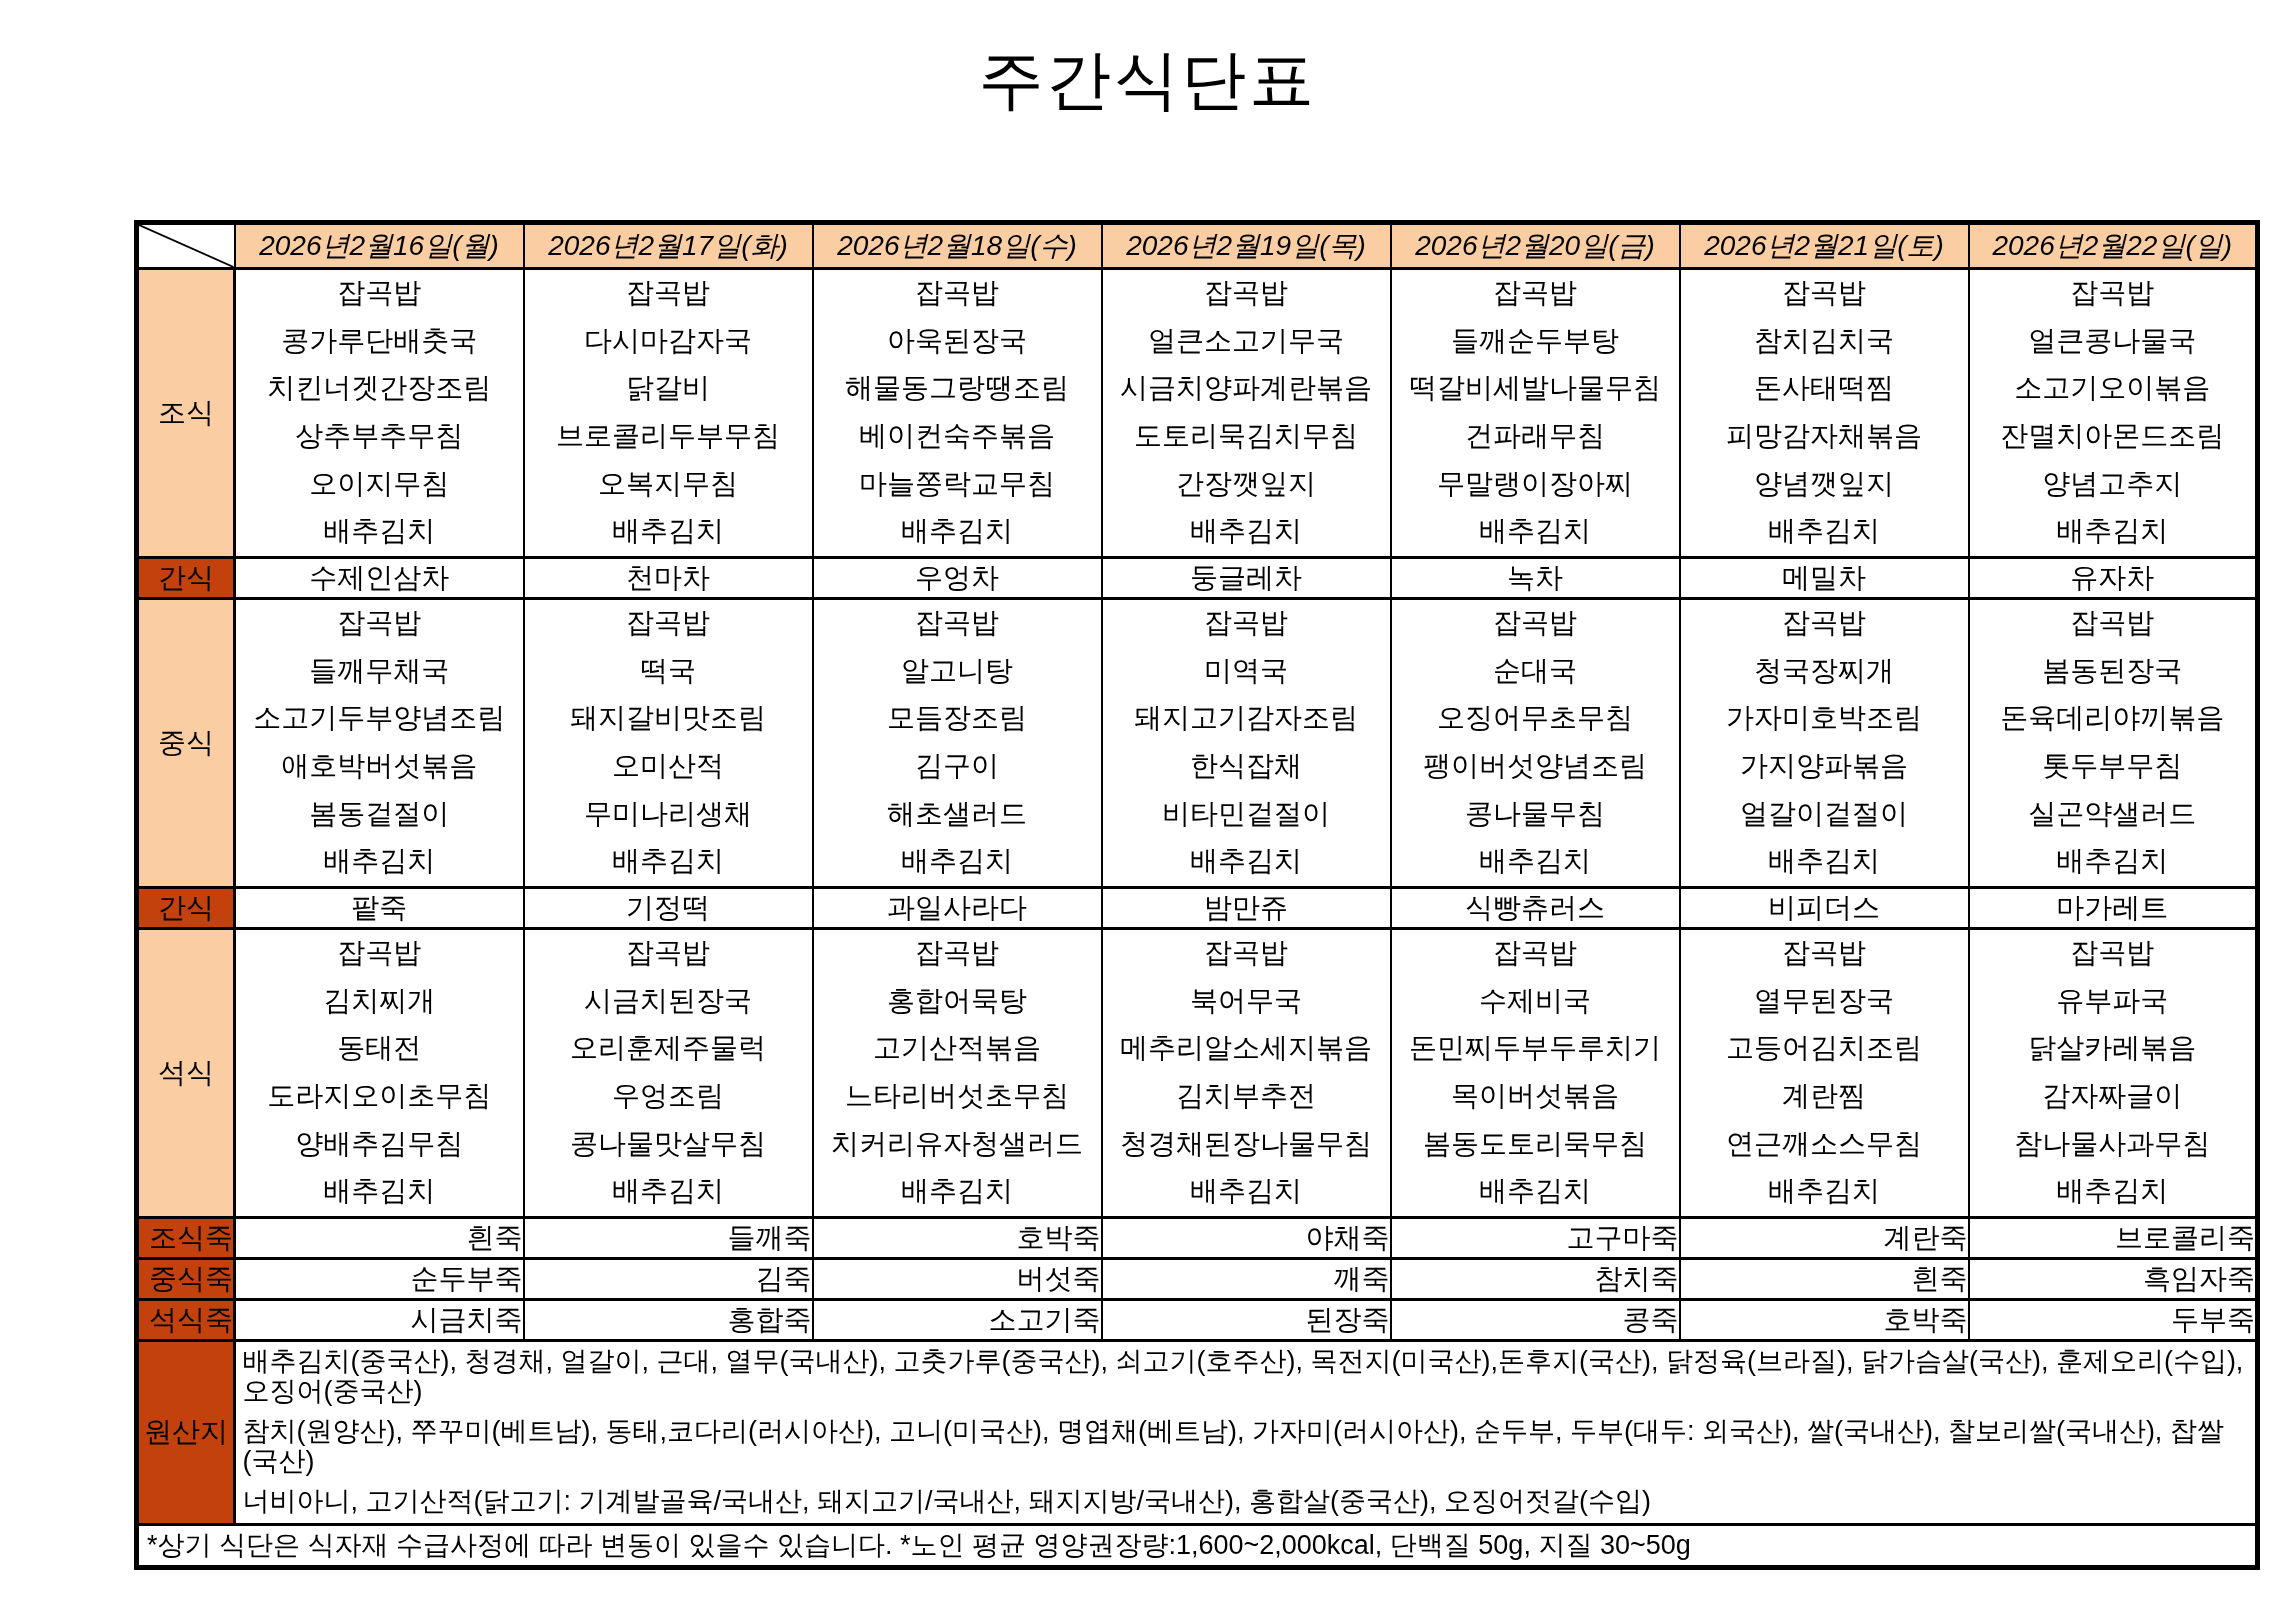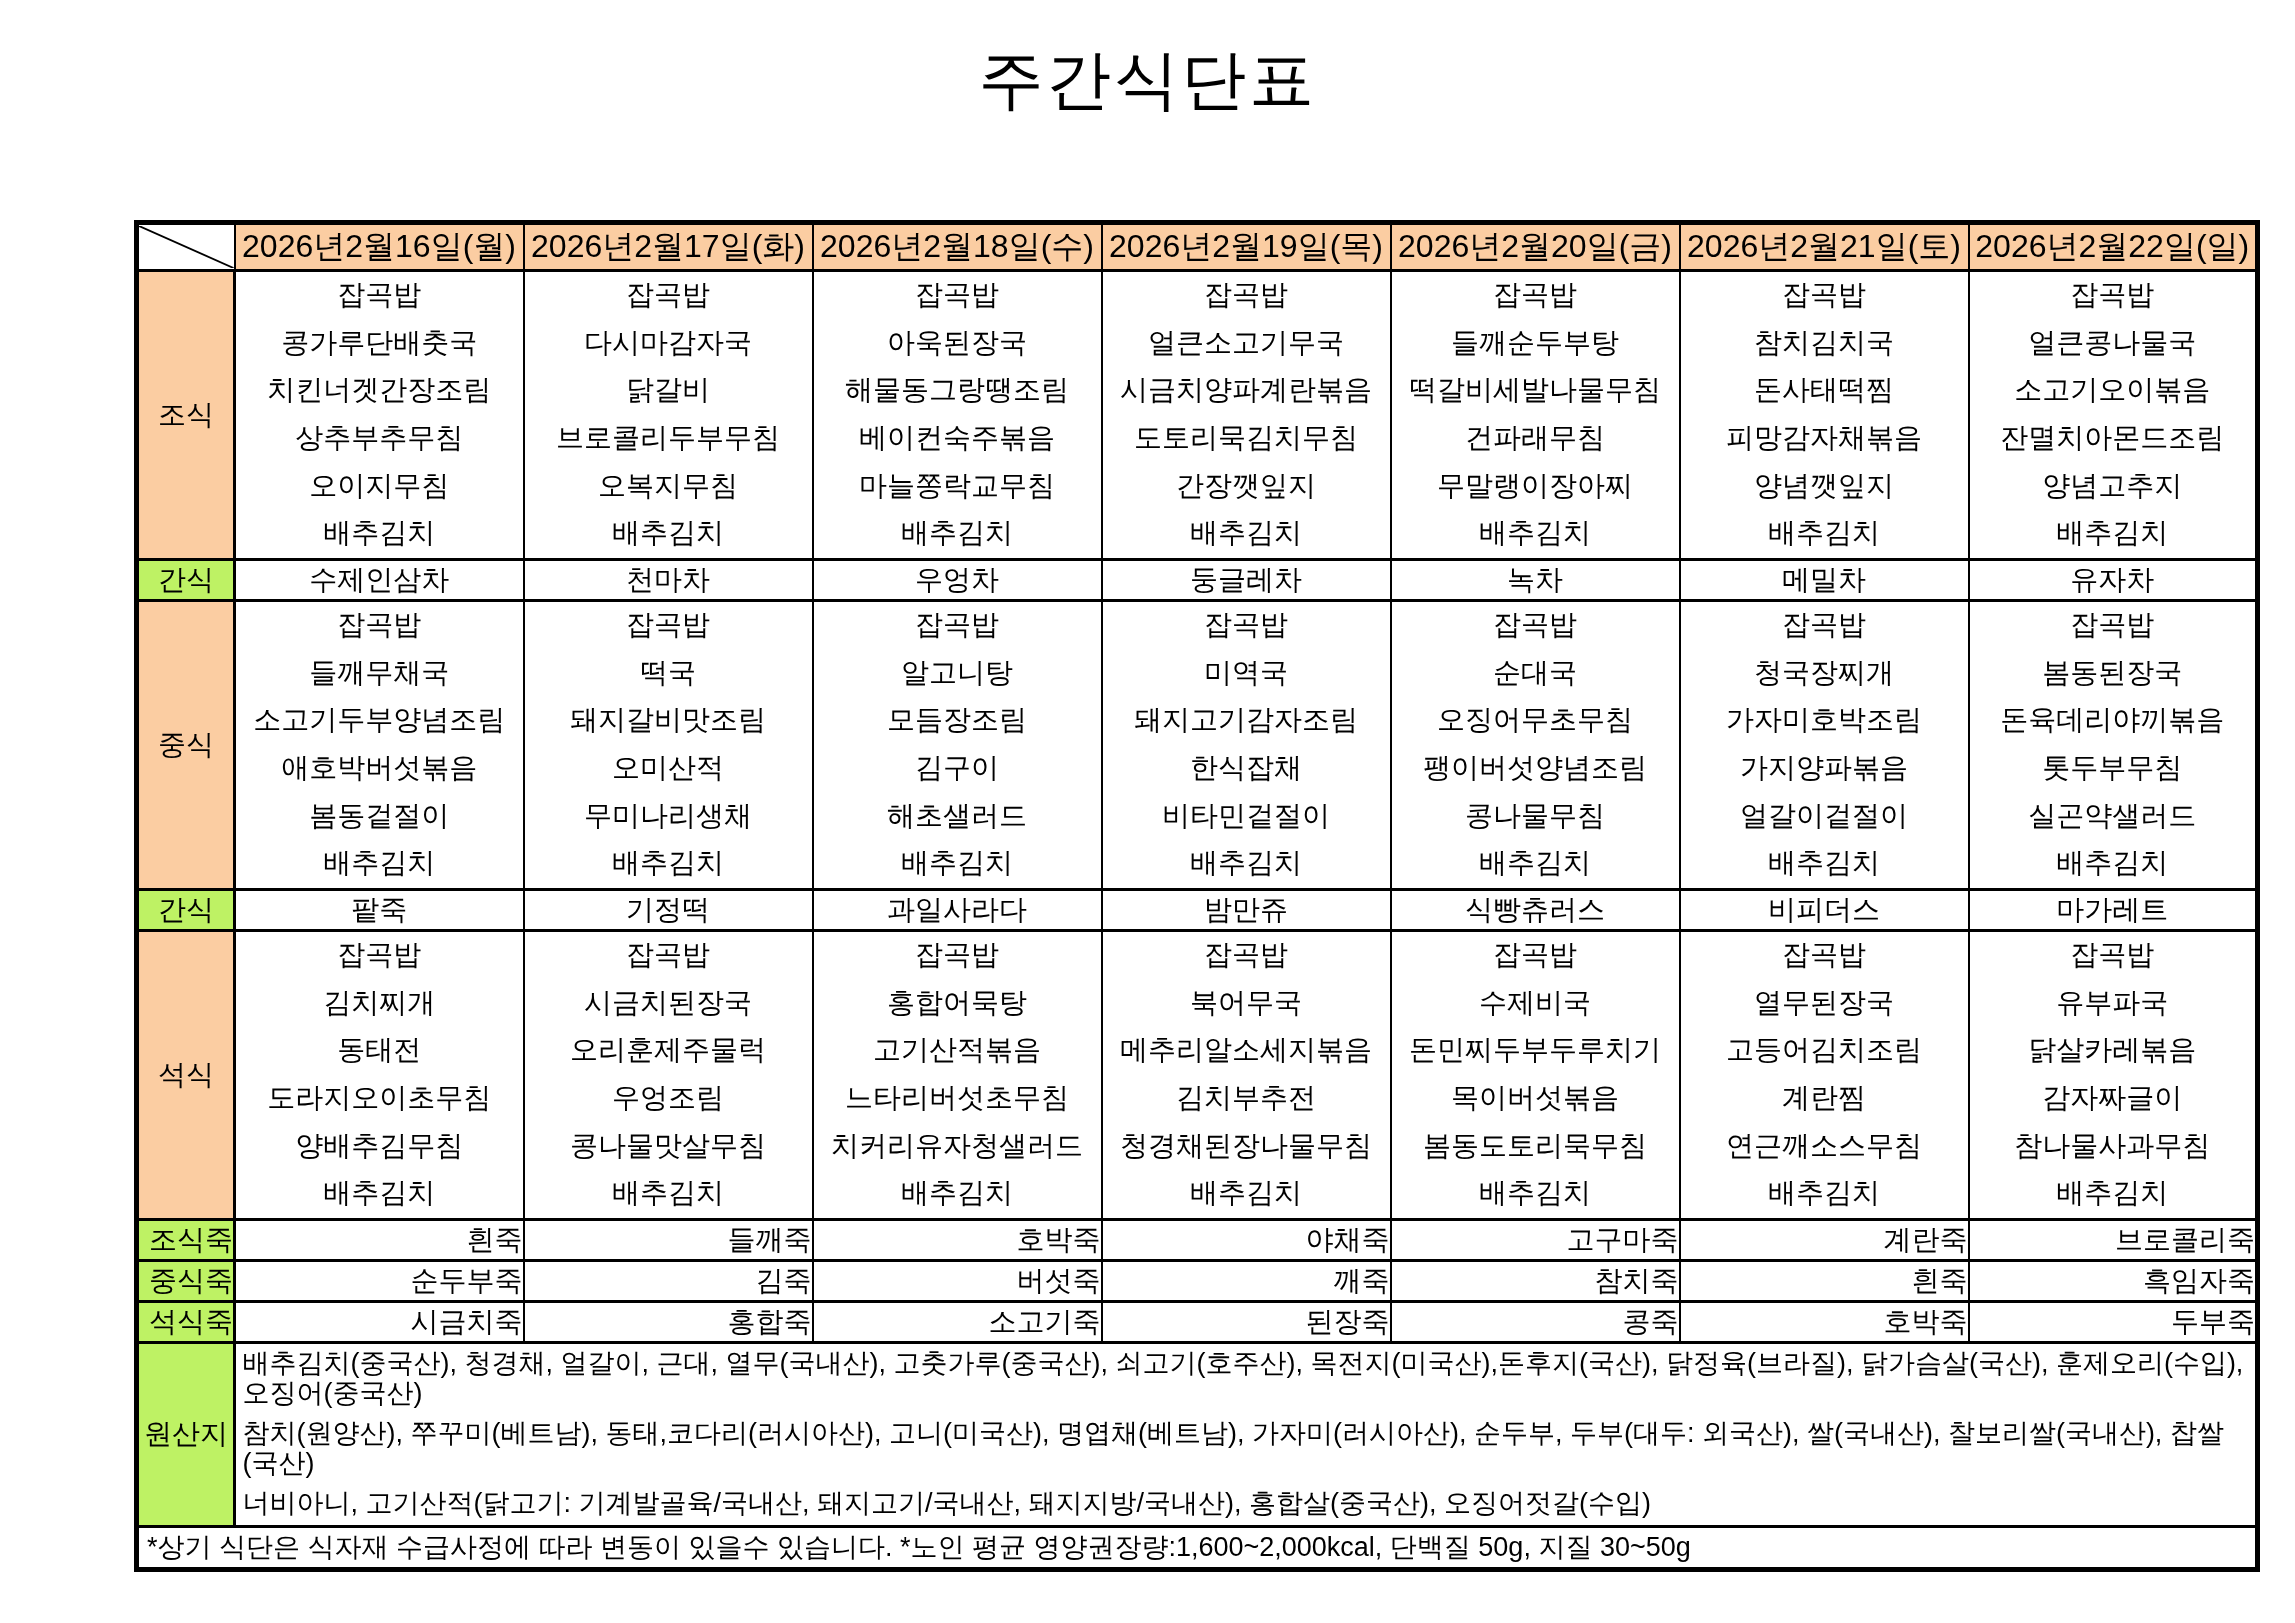--- a/index.html
+++ b/index.html
@@ -24,27 +24,27 @@
   }
   col.label-col{width:98px;}
   col.day-col{width:289px;}
   td,th{
     border:2px solid var(--border);
     padding:0;overflow:hidden;vertical-align:middle;
   }
   tr > td, tr > th{border-top-width:3.9px;border-bottom-width:3.9px;}
   th.date{
     background:var(--header-bg);
-    font-size:32px;font-weight:400;height:46px;text-align:center;
+    font-size:28px;font-weight:400;height:46px;text-align:center;font-style:italic;
   }
   th.corner{background:#ffffff;height:46px;padding:0;}
   th.corner svg{display:block;width:100%;height:100%;}
   td.label{
     font-size:28px;text-align:center;border-right-width:3.9px;
-    background:#bef264;
+    background:#c2410c;
   }
   td.label.peach{background:var(--header-bg);}
   tr.meal-row td{height:286px;}
   .meal-cell{
     display:flex;flex-direction:column;justify-content:space-around;
     align-items:center;height:286px;font-size:28px;line-height:1.1;
   }
   tr.snack-row td{height:41px;text-align:center;font-size:28px;}
   tr.porridge-row td{height:36px;text-align:right;font-size:28px;margin-left:24px;}
   tr.origin-row td{height:141px;}

